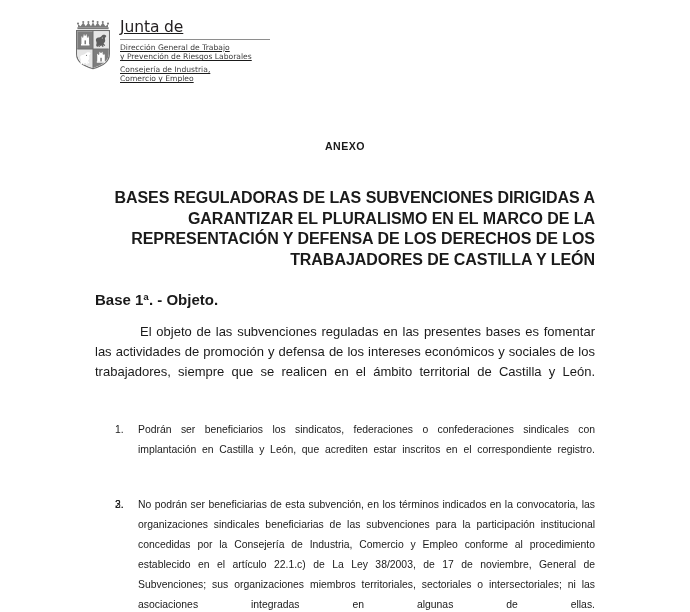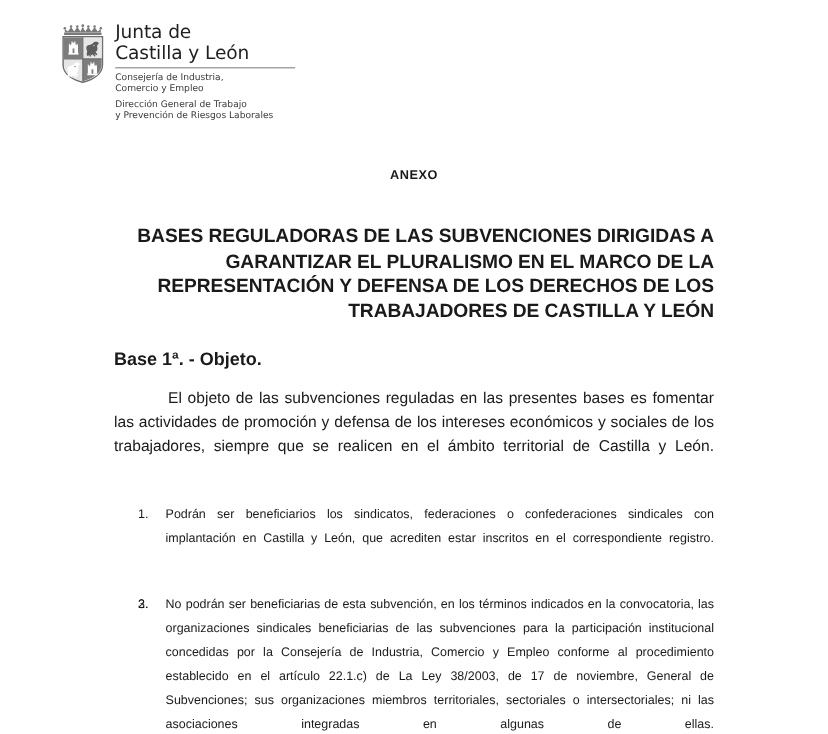--- a/index.html
+++ b/index.html
@@ -21,24 +21,25 @@
     position: relative;
     width: 690px;
     height: 612px;
     background: #ffffff;
     box-sizing: border-box;
   }
 
   
   .letterhead {
     position: absolute;
-    left: 48px;
+    left: 72px;
     top: 17px;
     display: flex;
     align-items: flex-start;
+    text-decoration: underline;
   }
   .crest {
     width: 42px;
     height: 52px;
     flex: 0 0 42px;
     margin-right: 6px;
     margin-top: 1px;
   }
   .crest svg { display: block; }
 
@@ -216,29 +217,28 @@
                    c0 0.9 0.6 1.5 1.4 1.6 l0.5 -1.5 l0.7 1.6 l1.2 0 l-0.6 -1.8 l1.3 1.0 l0.5 -0.9
                    l1.4 1.7 l1.1 -0.4 l-1.1 -1.9 l1.9 1.3 l0.7 -0.8 l-1.6 -1.8 c0.9 -0.6 1.5 -1.5 1.6 -2.6
                    c0.1 -1.2 -0.5 -2.1 -0.2 -2.9 c0.3 -0.8 1.0 -1.1 1.4 -1.9 Z"></path>
           <circle cx="14.5" cy="37.4" r="0.55" fill="#7d7d7d"></circle>
         </g>
       </svg>
     </div>
 
     <div class="lh-text">
       <div class="lh-title">Junta de</div>
-      <div class="lh-title">Castilla y León</div>
       <div class="lh-rule"></div>
+      <div class="lh-sub-block">
+        <div class="lh-sub">Dirección General de Trabajo</div>
+        <div class="lh-sub">y Prevención de Riesgos Laborales</div>
+      </div>
       <div class="lh-sub-block">
         <div class="lh-sub">Consejería de Industria,</div>
         <div class="lh-sub">Comercio y Empleo</div>
-      </div>
-      <div class="lh-sub-block">
-        <div class="lh-sub">Dirección General de Trabajo</div>
-        <div class="lh-sub">y Prevención de Riesgos Laborales</div>
       </div>
     </div>
   </div>
 
   <div class="doc">
 
     <div class="anexo">ANEXO</div>
 
     <h1 class="doc-title">BASES REGULADORAS DE LAS SUBVENCIONES DIRIGIDAS A GARANTIZAR EL PLURALISMO EN EL MARCO DE LA REPRESENTACIÓN Y DEFENSA DE LOS DERECHOS DE LOS TRABAJADORES DE CASTILLA Y LEÓN</h1>
 

